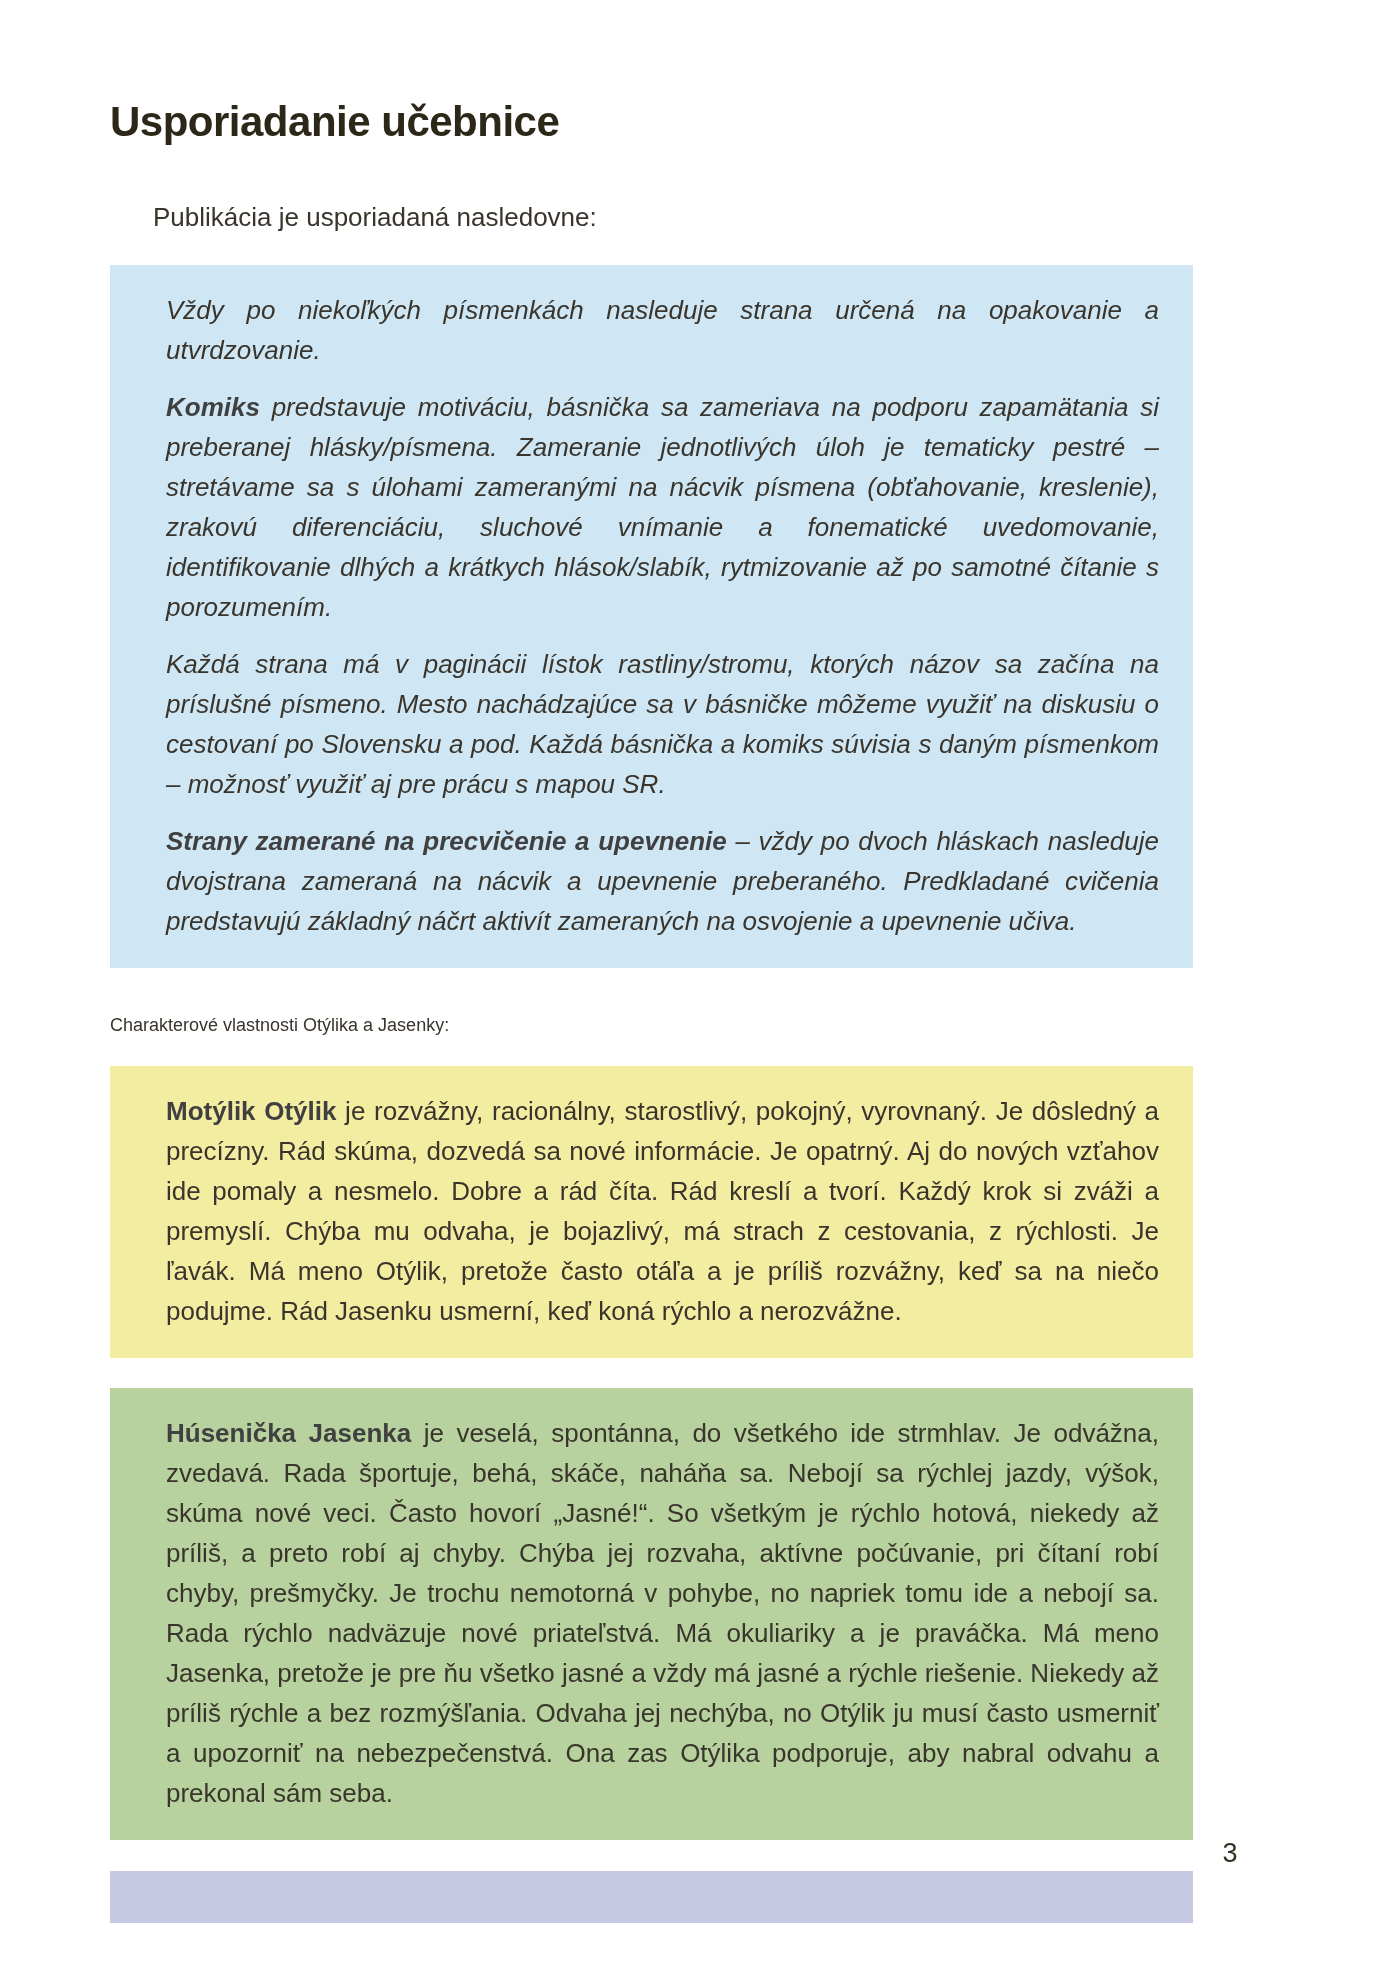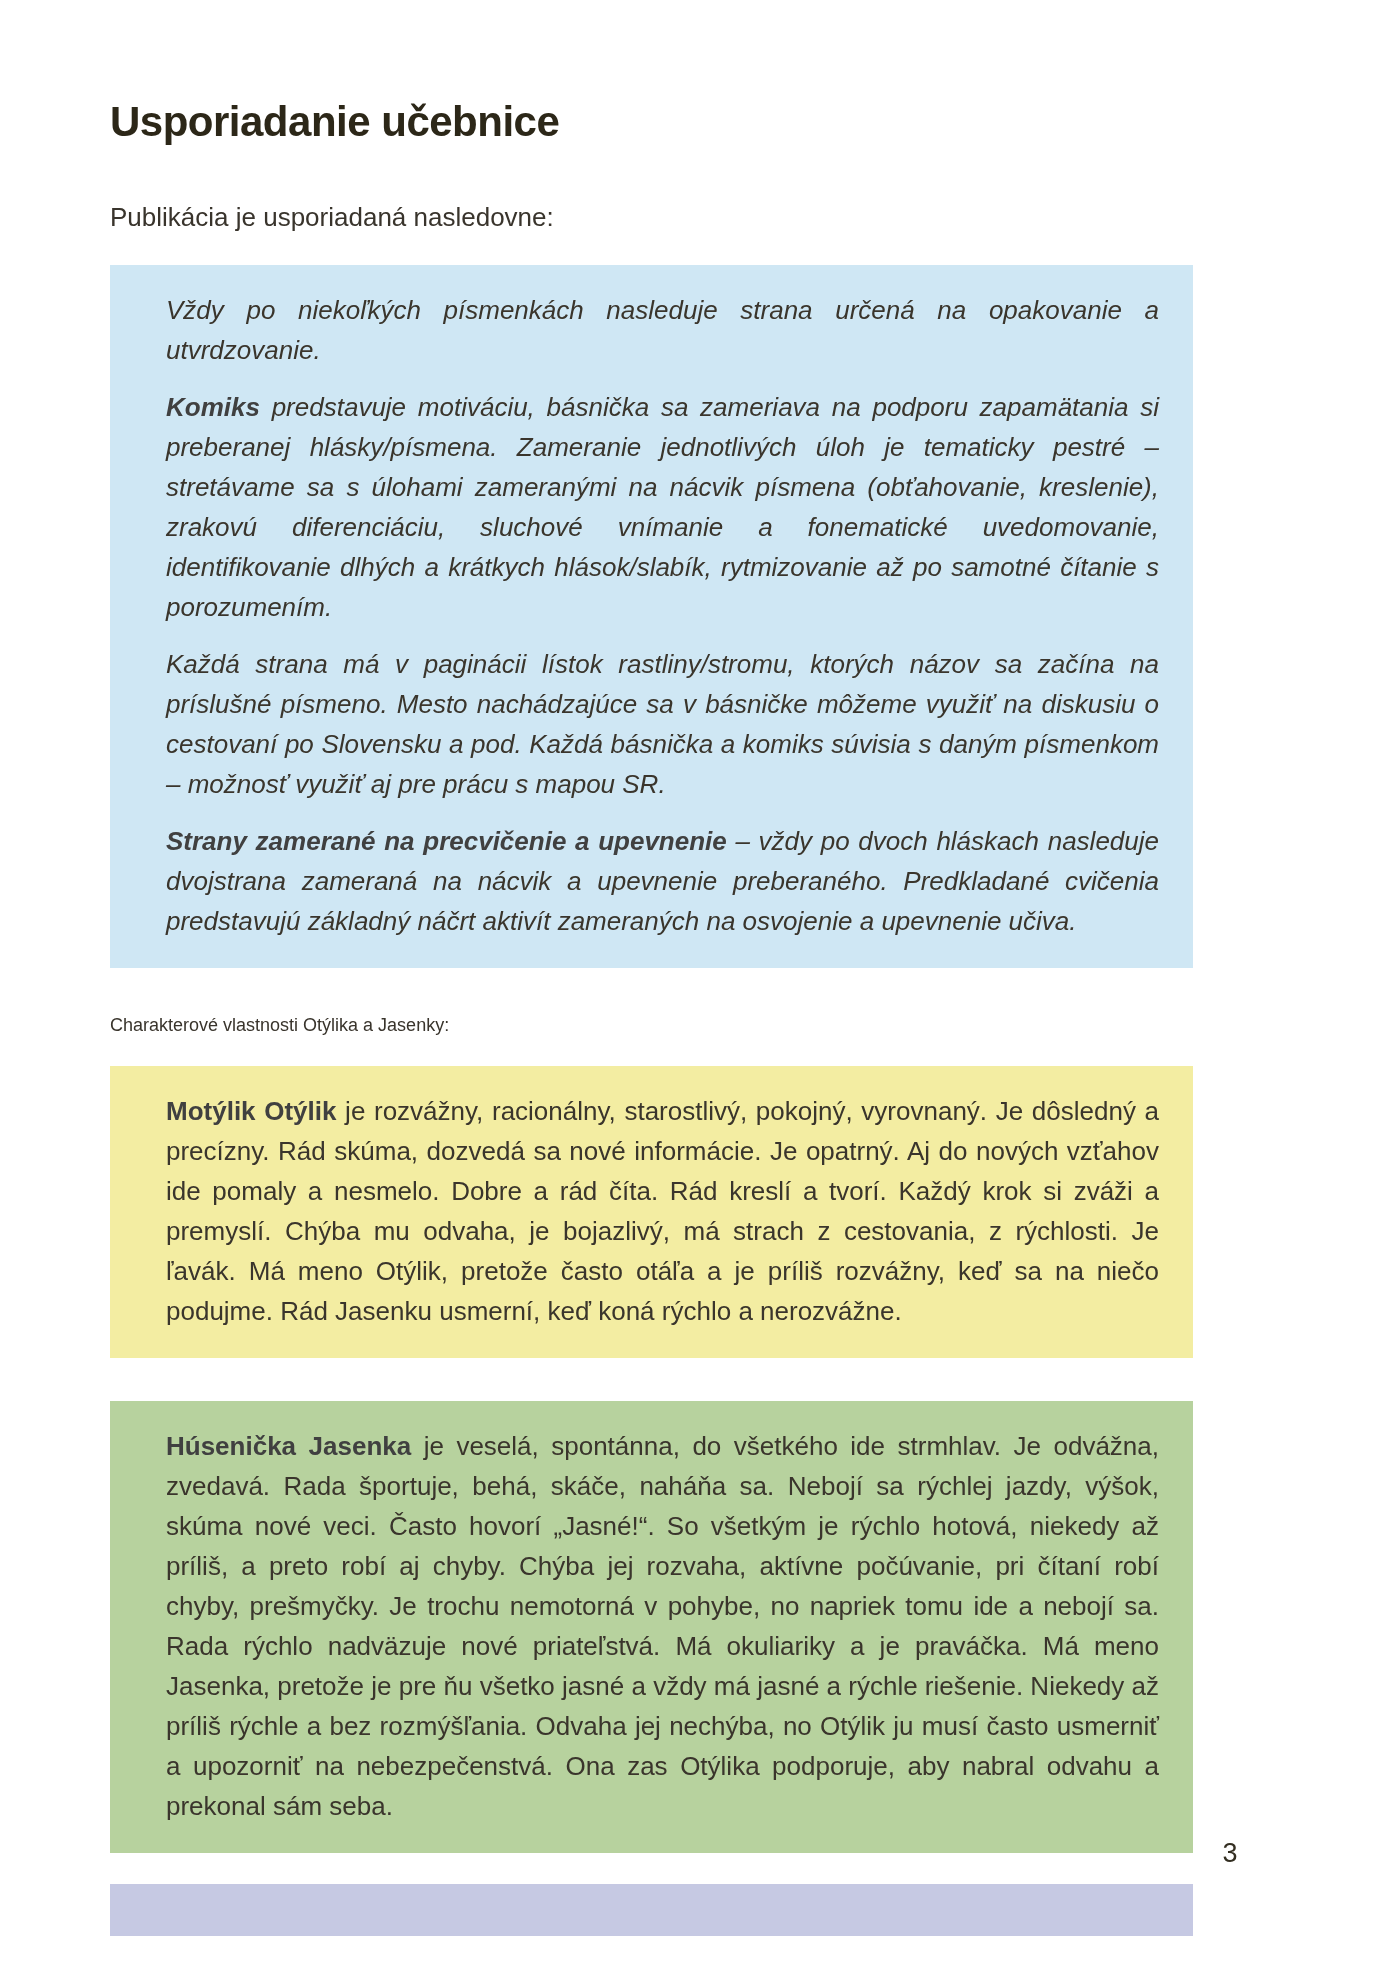--- a/index.html
+++ b/index.html
@@ -25,35 +25,36 @@
     line-height: 50px;
     font-weight: 700;
     color: #2c2718;
     letter-spacing: -0.5px;
   }
   .intro {
     margin-top: 52px;
     font-size: 26px;
     line-height: 36px;
     color: #39342c;
+    margin-left: 43px;
   }
   .box {
     box-sizing: border-box;
     width: 1083px;
     padding: 25px 34px 27px 56px;
     font-size: 26px;
     line-height: 40px;
     text-align: justify;
     color: #3a352c;
   }
   .box p { margin: 0 0 17px 0; }
   .box p:last-child { margin-bottom: 0; }
   .box-blue   { margin-top: 30px; }
   .box-yellow { margin-top: 24px; }
-  .box-green  { margin-top: 43px; }
+  .box-green  { margin-top: 30px; }
   .box-purple { margin-top: 31px; }
   .section-heading {
     margin-top: 40px;
     font-size: 18px;
     line-height: 34px;
     color: #39342c;
   }
   .lead { font-weight: 700; color: #404040; }
   .page-number {
     position: absolute;

